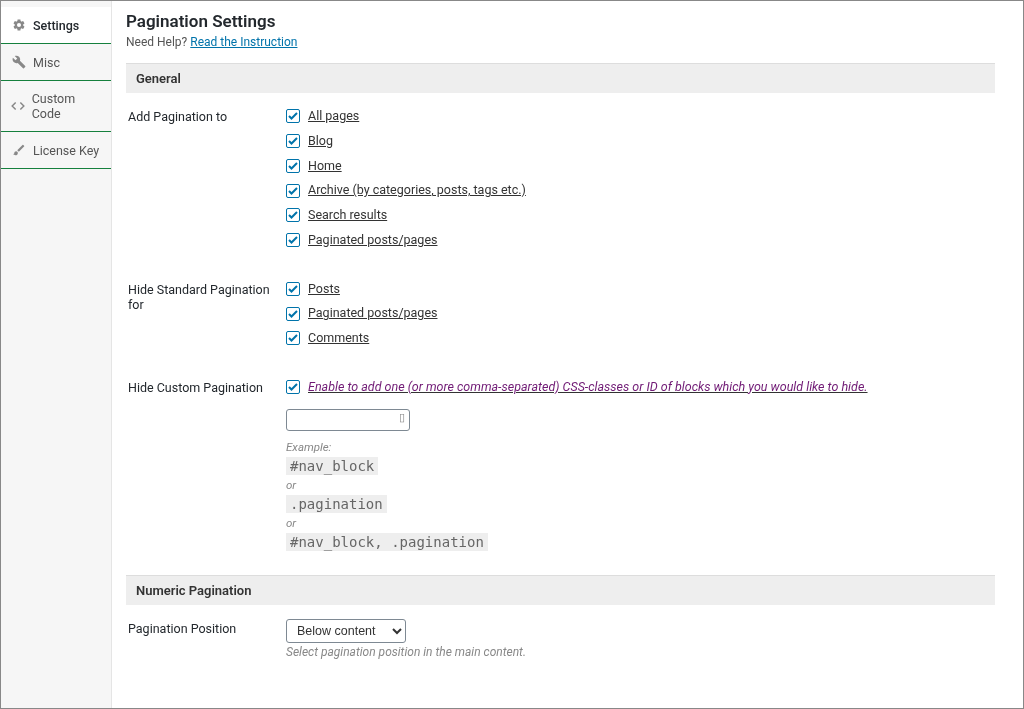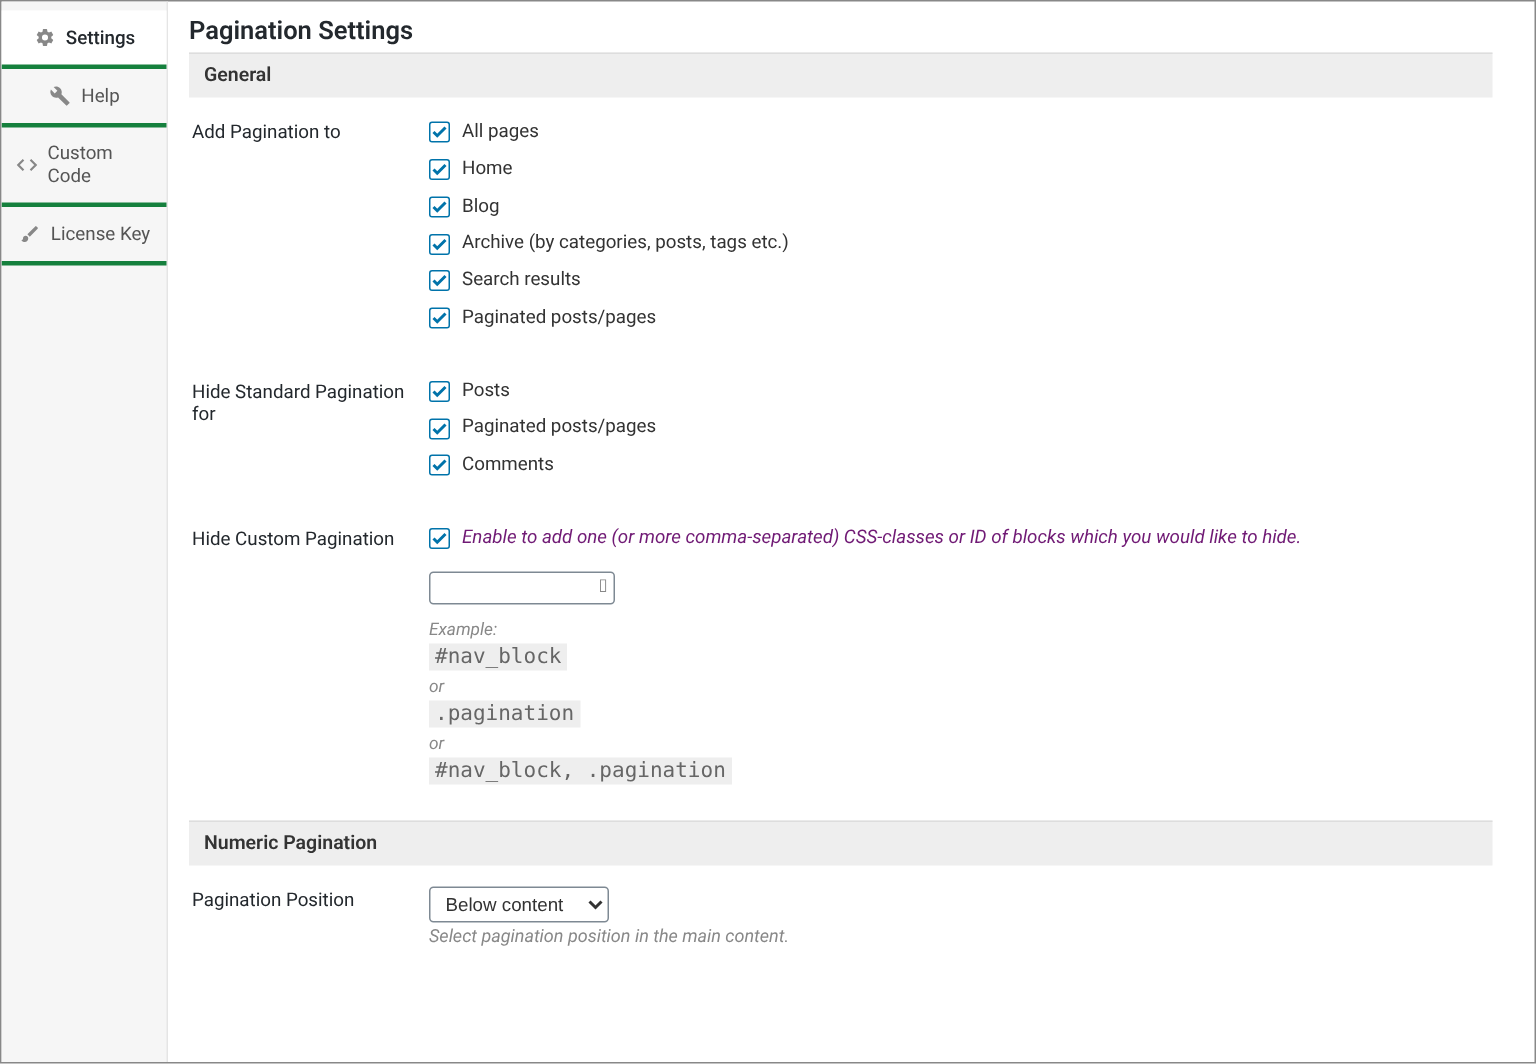--- a/index.html
+++ b/index.html
@@ -23,22 +23,21 @@
     flex-shrink: 0;
   }
   .sidebar-item {
     display: flex;
     align-items: center;
     gap: 6px;
     padding: 10px 10px;
     font-size: 12.5px;
     color: #555;
     cursor: pointer;
-    border-bottom: 3px solid #15803d;
-    justify-content: center;
+    border-bottom: 1px solid #15803d;
   }
   .sidebar-item.active {
     background: #fff;
     color: #23282d;
     font-weight: 500;
   }
   .sidebar-item .icon {
     display: inline-flex;
     width: 16px;
     height: 16px;
@@ -88,20 +87,21 @@
     flex: 1;
     font-size: 12.5px;
     color: #333;
   }
   .chk-line {
     display: flex;
     align-items: center;
     gap: 8px;
     margin-bottom: 6px;
     line-height: 1.5;
+    text-decoration: underline;
   }
   .chk {
     width: 14px;
     height: 14px;
     border: 1px solid #7e8993;
     border-radius: 2px;
     display: inline-flex;
     align-items: center;
     justify-content: center;
     background: #fff;
@@ -179,21 +179,21 @@
         </svg>
     </span>
     <span>Settings</span>
   </div>
   <div class="sidebar-item">
     <span class="icon">
       <svg viewBox="0 0 24 24" fill="currentColor">
           <path d="M22.7 19l-9.1-9.1c.9-2.3.4-5-1.5-6.9-2-2-5-2.4-7.4-1.3L9 6 6 9 1.6 4.7C.4 7.1.9 10.1 2.9 12.1c1.9 1.9 4.6 2.4 6.9 1.5l9.1 9.1c.4.4 1 .4 1.4 0l2.3-2.3c.5-.4.5-1.1.1-1.4z"></path>
         </svg>
     </span>
-    <span>Help</span>
+    <span>Misc</span>
   </div>
   <div class="sidebar-item">
     <span class="icon">
       <svg viewBox="0 0 24 24" fill="none" stroke="currentColor" stroke-width="2.5">
           <polyline points="16 18 22 12 16 6"></polyline>
           <polyline points="8 6 2 12 8 18"></polyline>
         </svg>
     </span>
     <span>Custom Code</span>
   </div>
@@ -202,49 +202,52 @@
       <svg viewBox="0 0 24 24" fill="currentColor">
           <path d="M7 14c-1.66 0-3 1.34-3 3 0 1.31-1.16 2-2 2 .92 1.22 2.49 2 4 2 2.21 0 4-1.79 4-4 0-1.66-1.34-3-3-3zm13.71-9.37l-1.34-1.34a.996.996 0 0 0-1.41 0L9 12.25 11.75 15l8.96-8.96a.996.996 0 0 0 0-1.41z"></path>
         </svg>
     </span>
     <span>License Key</span>
   </div>
 </div>
 
 <div class="main">
   <div class="page-title">Pagination Settings</div>
+  <div class="help-line">
+    <span>Need Help? </span><a href="#">Read the Instruction</a>
+  </div>
 
   <div class="section-header">General</div>
 
   <div class="settings-row">
     <div class="row-label">Add Pagination to</div>
     <div class="row-content">
       <div class="chk-line">
         <span class="chk checked">
             <svg viewBox="0 0 24 24" fill="none" stroke="#0073aa" stroke-width="4">
               <polyline points="4 12 9 17 20 6"></polyline>
             </svg>
           </span>
         <span class="chk-label">All pages</span>
       </div>
       <div class="chk-line">
         <span class="chk checked">
             <svg viewBox="0 0 24 24" fill="none" stroke="#0073aa" stroke-width="4">
               <polyline points="4 12 9 17 20 6"></polyline>
             </svg>
           </span>
+        <span class="chk-label">Blog</span>
+      </div>
+      <div class="chk-line">
+        <span class="chk checked">
+            <svg viewBox="0 0 24 24" fill="none" stroke="#0073aa" stroke-width="4">
+              <polyline points="4 12 9 17 20 6"></polyline>
+            </svg>
+          </span>
         <span class="chk-label">Home</span>
-      </div>
-      <div class="chk-line">
-        <span class="chk checked">
-            <svg viewBox="0 0 24 24" fill="none" stroke="#0073aa" stroke-width="4">
-              <polyline points="4 12 9 17 20 6"></polyline>
-            </svg>
-          </span>
-        <span class="chk-label">Blog</span>
       </div>
       <div class="chk-line">
         <span class="chk checked">
             <svg viewBox="0 0 24 24" fill="none" stroke="#0073aa" stroke-width="4">
               <polyline points="4 12 9 17 20 6"></polyline>
             </svg>
           </span>
         <span class="chk-label">Archive (by categories, posts, tags etc.)</span>
       </div>
       <div class="chk-line">

